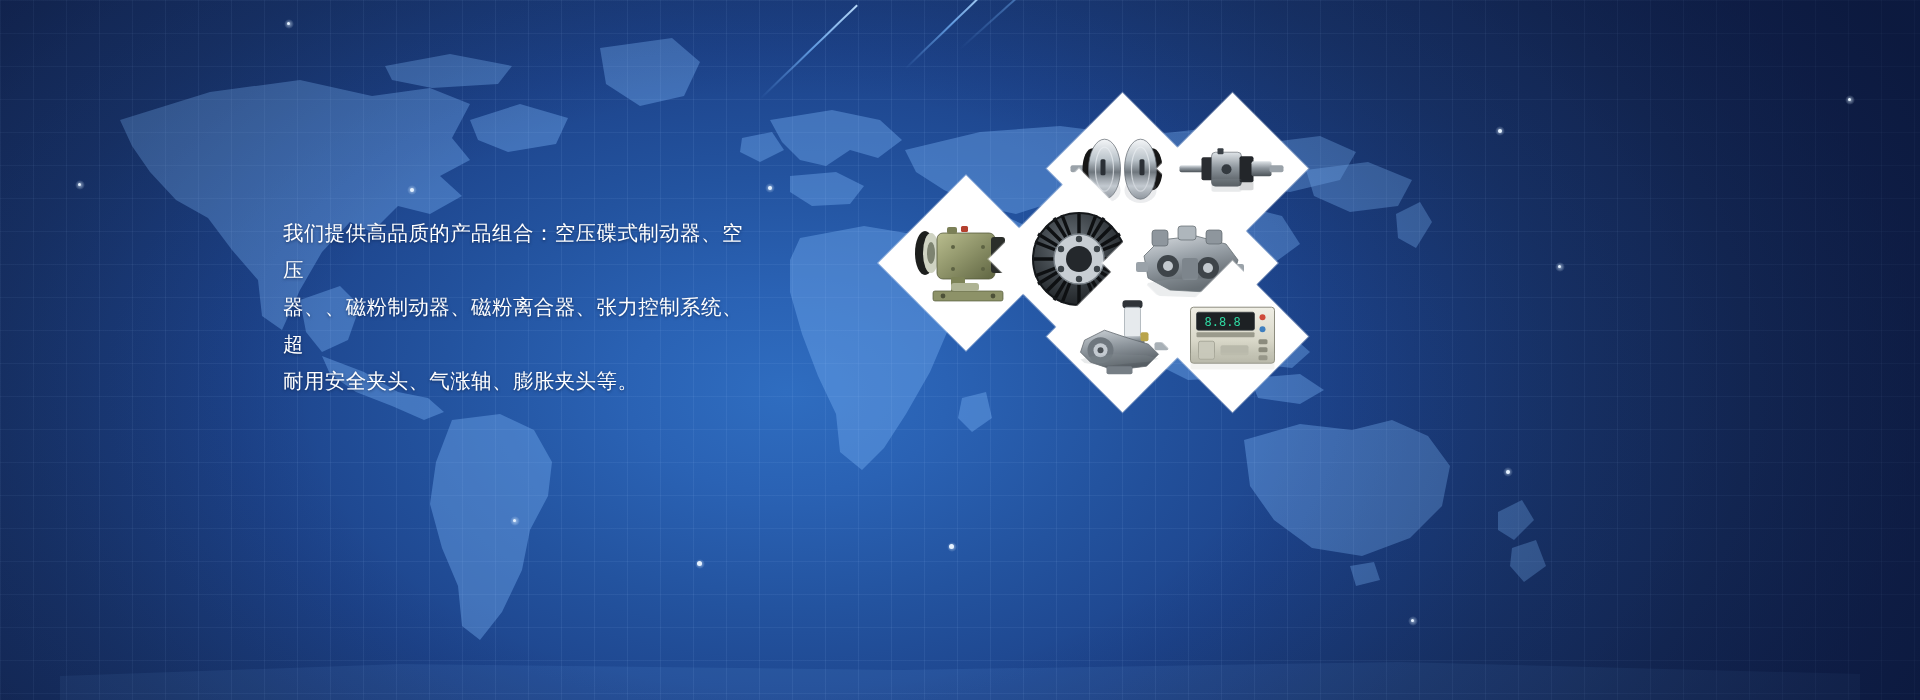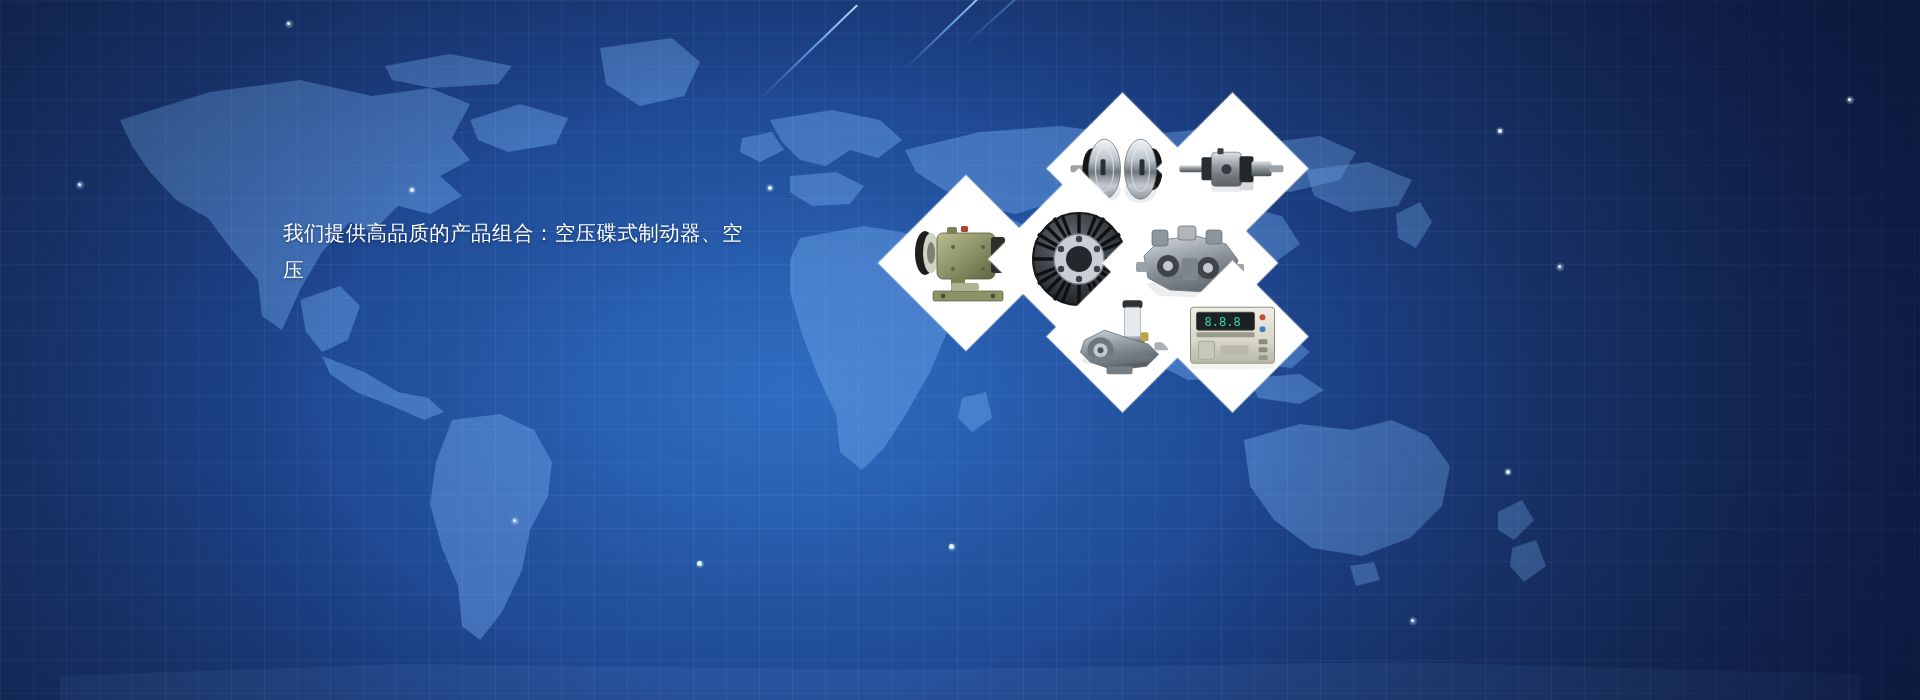--- a/index.html
+++ b/index.html
@@ -137,20 +137,22 @@
   <div class="star" style="left:949px;top:544px;width:5px;height:5px;"></div>
   <div class="star" style="left:1498px;top:129px;width:4px;height:4px;"></div>
   <div class="star" style="left:1558px;top:265px;width:3px;height:3px;"></div>
   <div class="star" style="left:1506px;top:470px;width:4px;height:4px;"></div>
   <div class="star" style="left:1411px;top:619px;width:3px;height:3px;"></div>
   <div class="star" style="left:1848px;top:98px;width:3px;height:3px;"></div>
   <div class="star" style="left:287px;top:22px;width:3px;height:3px;"></div>
 
   <div class="copy">
     <p>我们提供高品质的产品组合：空压碟式制动器、空压</p>
+    <p>器、、磁粉制动器、磁粉离合器、张力控制系统、超</p>
+    <p>耐用安全夹头、气涨轴、膨胀夹头等。</p>
   </div>
 
   <div class="diamonds">
 
     <div class="dia" style="left:185px;top:-18px;">
       <div class="inner">
         <svg width="108" height="80" viewBox="0 0 108 80">
           <defs>
             <linearGradient id="chrome" x1="0" y1="0" x2="0" y2="1">
               <stop offset="0%" stop-color="#f4f6f8"></stop>

